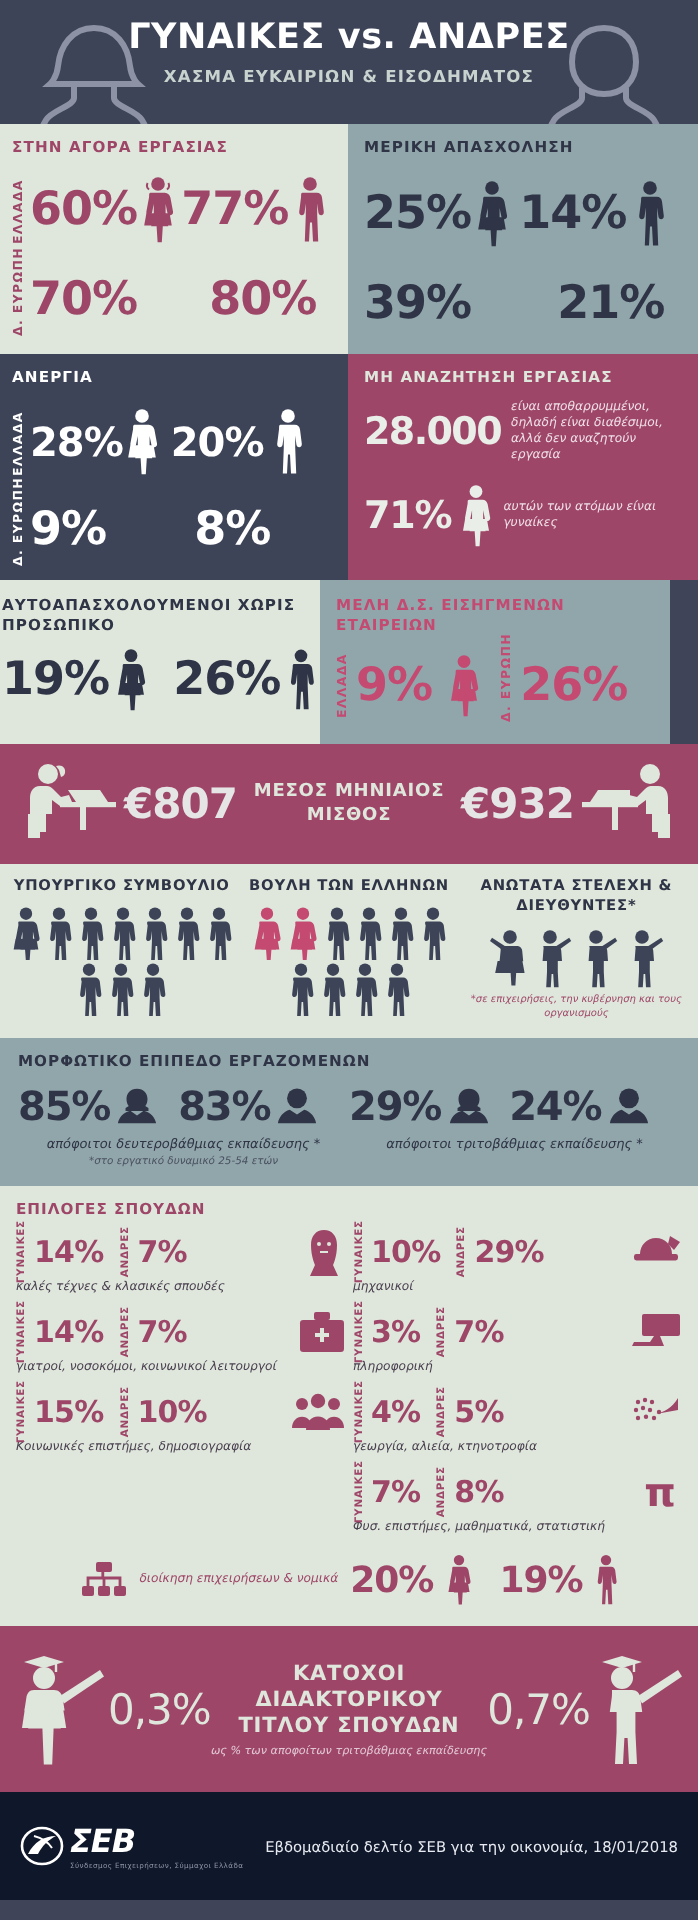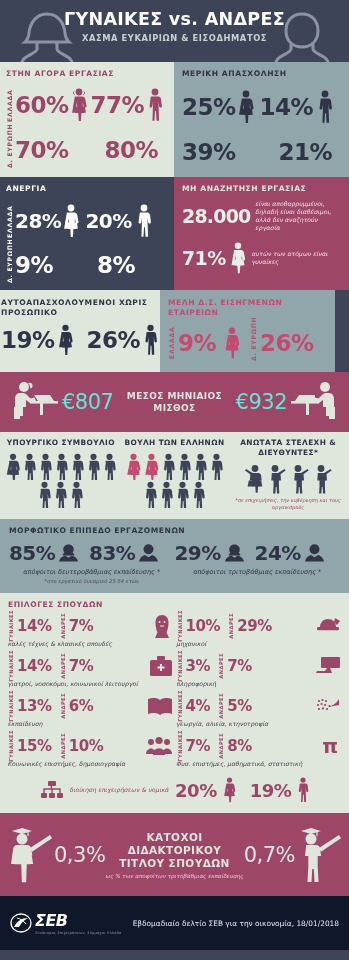--- a/index.html
+++ b/index.html
@@ -39,21 +39,21 @@
     writing-mode:vertical-rl; transform:rotate(180deg);
     white-space:nowrap;
   }
   .big { font-size:23px; font-weight:bold; letter-spacing:-.5px; line-height:1; }
   .big.sm { font-size:20px; }
 
   .statrow { display:flex; align-items:center; }
 
   
   .salary { height:60px; background:#9e4668; display:flex; align-items:center; justify-content:space-between; padding:0 8px; }
-  .sal-amt { color:#5eead4; font-size:21px; font-weight:normal; letter-spacing:-.5px; }
+  .sal-amt { color:#e5e5e5; font-size:21px; font-weight:bold; letter-spacing:-.5px; }
   .sal-lab { color:#dfe7dc; font-size:9px; font-weight:bold; line-height:12px; text-align:center; letter-spacing:.4px; }
 
   
   .power { background:#dfe7dc; padding:6px 4px 8px; }
   .pw-cols { display:flex; }
   .pw-col { flex:1; text-align:center; }
   .pw-h { color:#2f3446; font-size:7.4px; font-weight:bold; line-height:10px; letter-spacing:.4px; }
   .pw-people { margin-top:5px; display:flex; flex-wrap:wrap; justify-content:center; gap:1px; }
   .pw-note { color:#9e4668; font-size:5px; line-height:7px; margin-top:3px; font-style:italic; }
 
@@ -576,35 +576,20 @@
               <svg width="24" height="22" viewBox="0 0 24 22" fill="#9e4668">
                 <rect x="8" y="1" width="8" height="4" rx="1"></rect>
                 <rect x="1" y="5" width="22" height="16" rx="1.6"></rect>
                 <path d="M11 9h2v2.5h2.5v2H13V16h-2v-2.5H8.5v-2H11z" fill="#dfe7dc"></path>
               </svg>
             </span>
           </div>
           <div class="st-cap">γιατροί, νοσοκόμοι, κοινωνικοί λειτουργοί</div>
         </div>
 
-        <div class="st-item">
-          <div class="st-line">
-            <span class="st-mini">ΓΥΝΑΙΚΕΣ</span>
-            <span class="st-pct">13%</span>
-            <span class="st-mini" style="margin-left:5px;">ΑΝΔΡΕΣ</span>
-            <span class="st-pct">6%</span>
-            <span class="st-ic">
-              <svg width="26" height="20" viewBox="0 0 26 20" fill="#9e4668">
-                <path d="M13 4C10 1.5 5 1.5 1 3v15c4-1.5 9-1.5 12 1V4z"></path>
-                <path d="M13 4c3-2.5 8-2.5 12-1v15c-4-1.5-9-1.5-12 1V4z"></path>
-              </svg>
-            </span>
-          </div>
-          <div class="st-cap">εκπαίδευση</div>
-        </div>
 
         <div class="st-item">
           <div class="st-line">
             <span class="st-mini">ΓΥΝΑΙΚΕΣ</span>
             <span class="st-pct">15%</span>
             <span class="st-mini" style="margin-left:5px;">ΑΝΔΡΕΣ</span>
             <span class="st-pct">10%</span>
             <span class="st-ic">
               <svg width="28" height="20" viewBox="0 0 28 20" fill="#9e4668">
                 <circle cx="6" cy="6" r="3"></circle>

